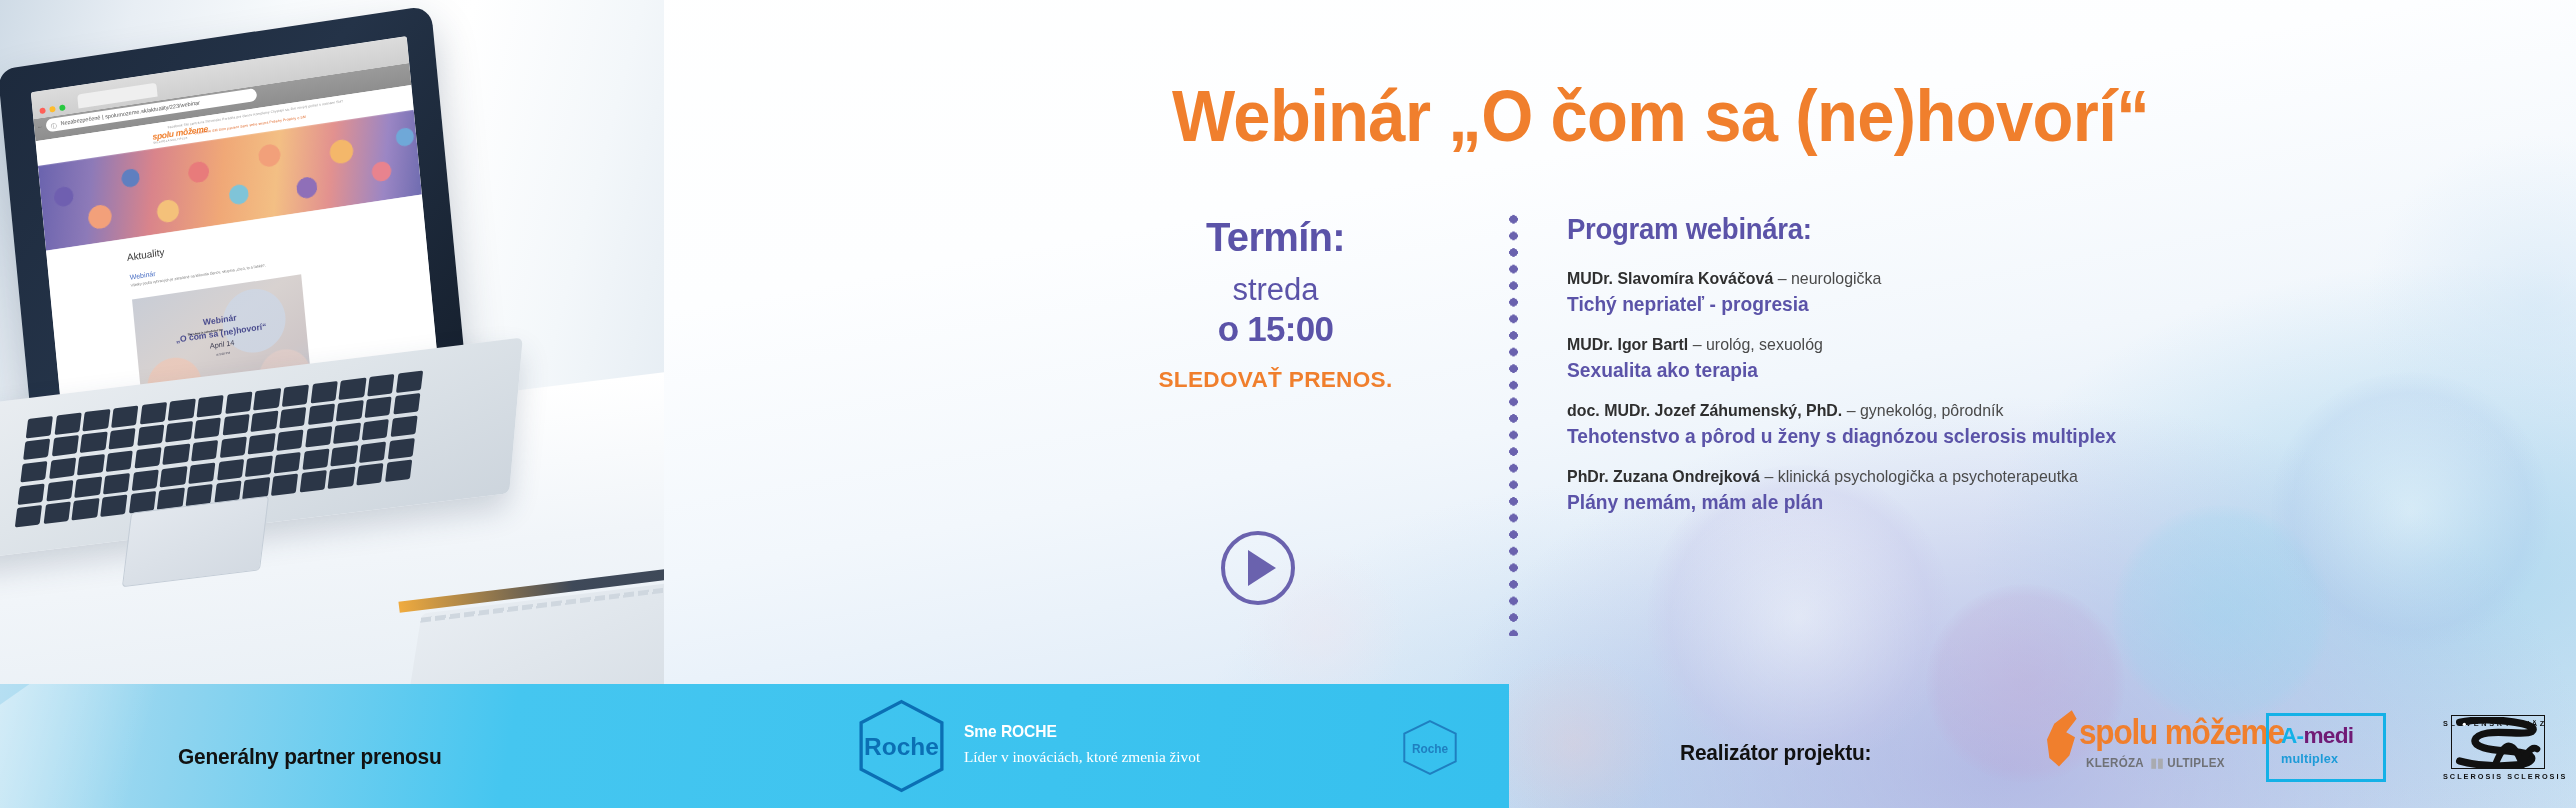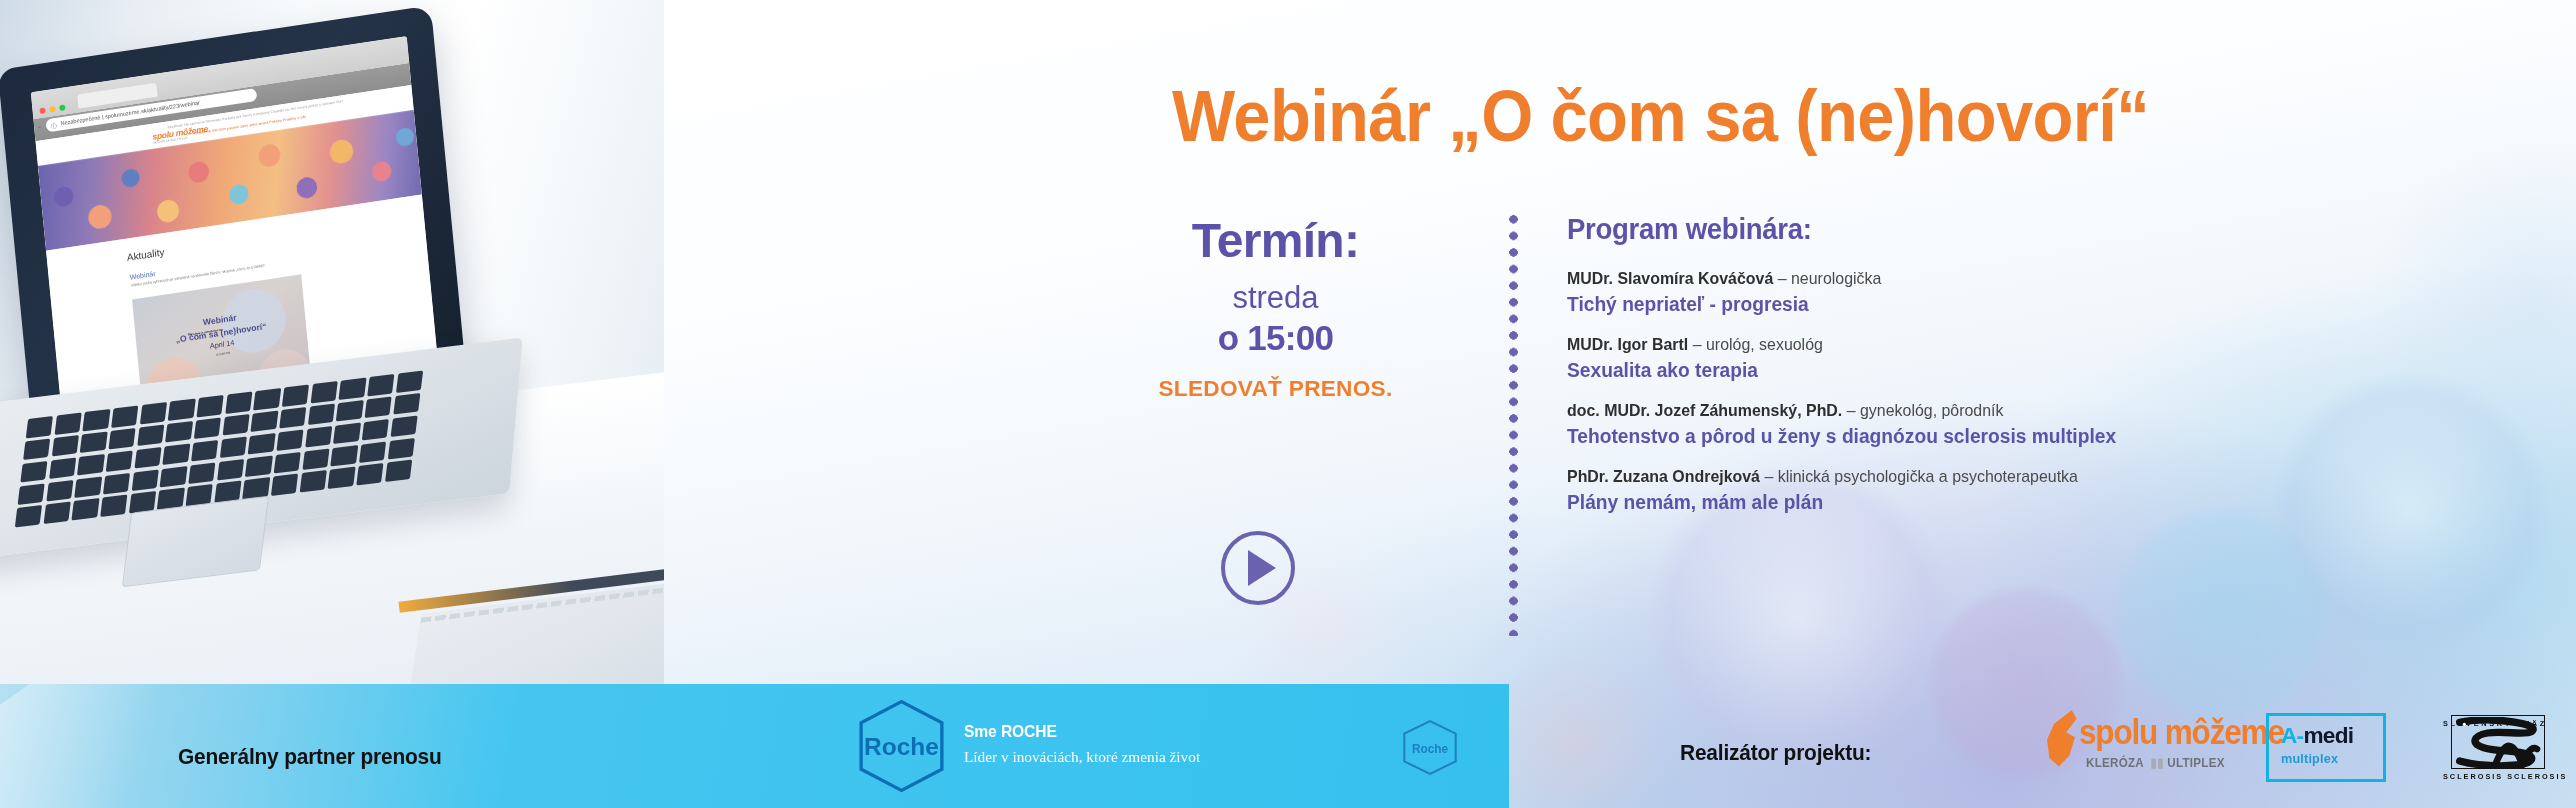--- a/index.html
+++ b/index.html
@@ -165,21 +165,21 @@
     white-space:nowrap;
     transform:scaleX(.93);
     transform-origin:center;
   }
 
   
   .datecol {
     position:absolute; left:1063px; top:216px; width:425px;
     text-align:center; color:#5B53A8;
   }
-  .d-termin { font-size:48px; font-weight:bold; letter-spacing:-0.7px; line-height:1.05; }
+  .d-termin { font-size:40px; font-weight:bold; letter-spacing:-0.7px; line-height:1.05; }
   .d-day    { font-size:31px; font-weight:400; line-height:1.2; margin-top:13px;}
   .d-date   { font-size:39px; font-weight:400; line-height:1.15; letter-spacing:-0.7px;}
   .d-time   { font-size:35px; font-weight:700; line-height:1.2; letter-spacing:-0.7px;}
   .d-watch  {
     margin-top:17.3px; font-size:22.6px; font-weight:600; color:#F07F2D;
     letter-spacing:0.3px;
   }
   .playbtn {
     position:absolute; left:1221px; top:531px;
     width:74px; height:74px; border-radius:50%;
@@ -285,21 +285,21 @@
     letter-spacing:0.3px; white-space:nowrap;
     transform:scaleX(.92); transform-origin:left;
   }
   .sp-sub i { font-style:normal; color:#a9abb0; }
 
   .logo-amedi {
     position:absolute; left:2266px; top:713px; width:120px; height:69px;
     border:3.3px solid #14B1E7; background:transparent;
   }
   .am-1 { position:absolute; left:12px; top:6.6px; font-size:22.6px; font-weight:bold; color:#14B1E7; letter-spacing:-0.7px;}
-  .am-1 em { font-style:normal; color:#0f172a; }
+  .am-1 em { font-style:normal; color:#701a75; }
   .am-2 { position:absolute; left:12px; top:36px; font-size:12.6px; font-weight:bold; color:#1D9BD8; letter-spacing:0.2px;}
 
   .logo-sm { position:absolute; left:2439px; top:703px; width:120px; height:84px; }
   .sm-top { position:absolute; left:4px; top:16px; font-size:7.3px; font-weight:bold; color:#111; letter-spacing:2.7px; white-space:nowrap;text-align:right;}
   .sm-box { position:absolute; left:12px; top:12px; width:94px; height:54px; border:1.3px solid #111; overflow:hidden; }
   .sm-box svg { position:absolute; left:1.3px; top:1.3px; width:92px; height:52px; }
   .sm-bot { position:absolute; left:4px; top:69px; font-size:7.3px; font-weight:bold; color:#111; letter-spacing:2px; white-space:nowrap;}
 </style>
 </head>
 <body>

